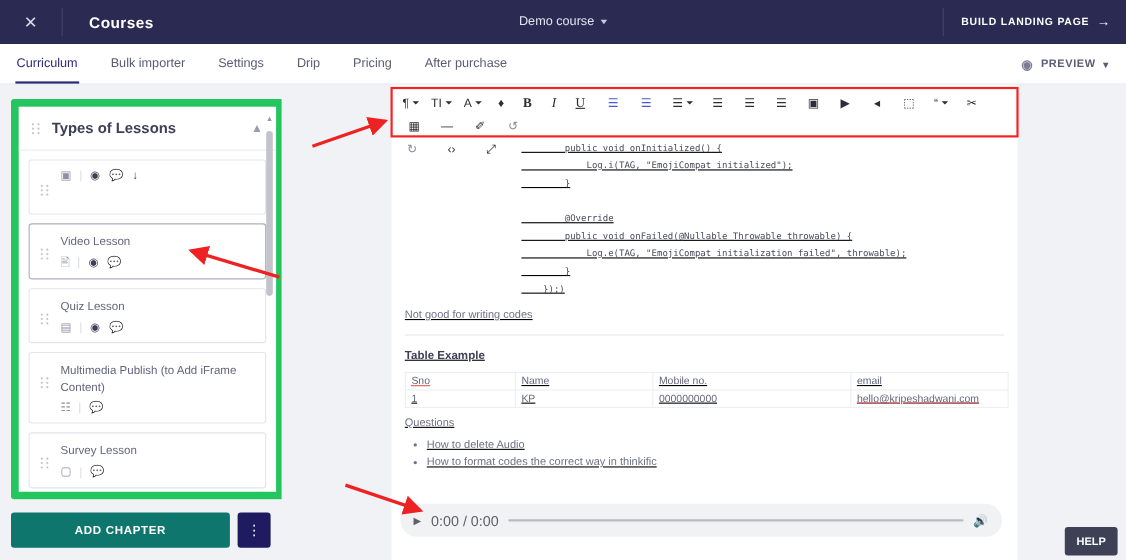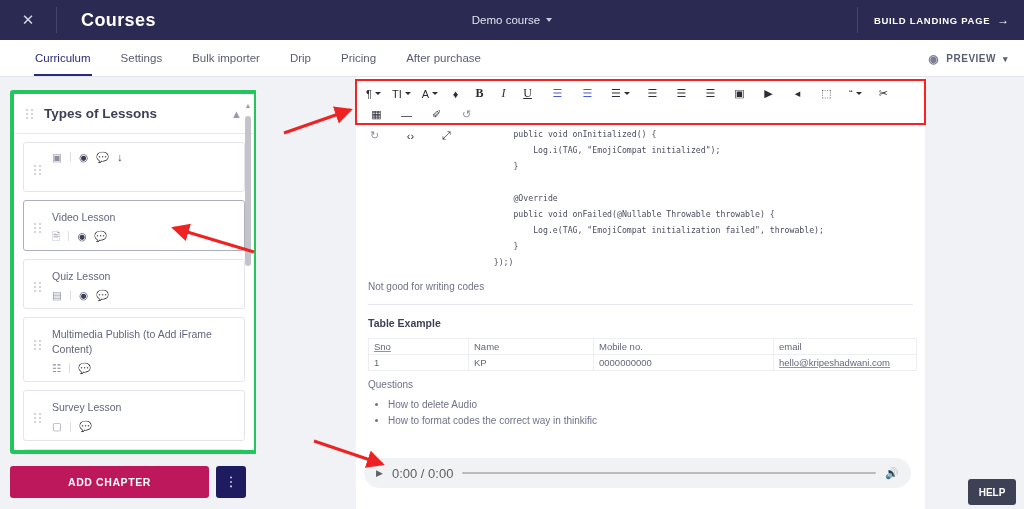--- a/index.html
+++ b/index.html
@@ -14,21 +14,21 @@
   .topbar {
     position: absolute; top: 0; left: 0; width: 1024px; height: 40px;
     background: #2a2a52; display: flex; align-items: center;
   }
   .tb-close {
     width: 56px; height: 40px; display: flex; align-items: center; justify-content: center;
     color: #d6d7e3; font-size: 15px; cursor: pointer;
   }
   .tb-sep { width: 1px; height: 26px; background: #45456a; }
   .tb-title {
-    color: #ffffff; font-size: 18px; font-weight: bold; letter-spacing: .4px;
+    color: #ffffff; font-size: 14px; font-weight: bold; letter-spacing: .4px;
     margin-left: 24px;
   }
   .tb-course {
     position: absolute; left: 0; right: 0; margin: 0 auto; width: 200px;
     text-align: center; color: #e2e3ed; font-size: 11.5px;
     display: flex; align-items: center; justify-content: center; gap: 6px;
     cursor: pointer;
   }
   .caret-d {
     width: 0; height: 0; border-left: 3.5px solid transparent;
@@ -44,21 +44,21 @@
     display: flex; align-items: center; gap: 7px; padding-right: 14px; cursor: pointer;
   }
   .arrow-r { font-size: 12px; color: #fff; }
 
   
   .navbar {
     position: absolute; top: 40px; left: 0; width: 1024px; height: 37px;
     background: #ffffff; border-bottom: 1px solid #e3e4ea;
     display: flex; align-items: flex-end;
   }
-  .nav-items { display: flex; align-items: flex-end; padding-left: 20px; height: 100%; }
+  .nav-items { display: flex; align-items: flex-end; height: 100%; }
   .nav-item {
     font-size: 11.5px; color: #5a5c72; padding: 0 15px; height: 100%;
     display: flex; align-items: center; cursor: pointer; position: relative;
   }
   .nav-item.active { color: #2a2a7a; font-weight: normal; }
   .nav-item.active::after {
     content: ""; position: absolute; left: 14px; right: 14px; bottom: 0;
     height: 2px; background: #2a2a7a;
   }
   .nav-preview {
@@ -69,21 +69,21 @@
   .eye-ic { display: inline-block; line-height: 1; font-size: 12px; color: #7b7d93; }
   .chev-sm { font-size: 9px; color: #5a5c72; }
 
   
   .sidebar {
     position: absolute; left: 0; top: 77px; width: 256px; height: 432px;
     background: #f1f2f5;
   }
   .side-scroll {
     position: absolute; left: 10px; top: 13px; width: 248px; bottom: 55px;
-    background: #ffffff; border: 4px solid #22c55e; border-radius: 3px;
+    background: #ffffff; border: 7px solid #22c55e; border-radius: 3px;
     overflow: hidden;
   }
   .chapter-head {
     height: 40px; display: flex; align-items: center; padding: 0 12px;
     border-bottom: 1px solid #e9eaee; background: #fff;
   }
   .grip {
     width: 8px; height: 14px; margin-right: 10px; flex: none;
     display: grid; grid-template-columns: 2px 2px; grid-template-rows: 2px 2px 2px;
     gap: 2px 3px; align-content: center;
@@ -118,21 +118,21 @@
   .side-sb-arrow {
     position: absolute; right: 1px; top: 4px; width: 8px; text-align: center;
     font-size: 7px; color: #9a9cae;
   }
 
   .side-footer {
     position: absolute; left: 0; bottom: 0; width: 256px; height: 55px;
     background: #f1f2f5; display: flex; align-items: center; padding: 0 10px; gap: 7px;
   }
   .add-chapter {
-    flex: 1; height: 32px; background: #be185d; color: #fff;
+    flex: 1; height: 32px; background: #0f766e; color: #fff;
     font-size: 10.5px; font-weight: bold; letter-spacing: .6px;
     display: flex; align-items: center; justify-content: center;
     border-radius: 3px; cursor: pointer; border: none;
   }
   .kebab {
     width: 30px; height: 32px; background: #1e1b60; color: #fff;
     display: flex; align-items: center; justify-content: center;
     border-radius: 3px; cursor: pointer; font-size: 13px; line-height: 1;
   }
 
@@ -161,21 +161,21 @@
   .tbtn.blue { color: #4a5bd0; }
   .tbtn.grey { color: #8a8c9c; }
   .tb-caret {
     width: 0; height: 0; border-left: 3px solid transparent;
     border-right: 3px solid transparent; border-top: 3.5px solid #2d2d35;
     margin-left: 1px;
   }
 
   .doc {
     position: absolute; left: 0; top: 48px; right: 0; bottom: 0;
-    overflow: hidden; padding: 0 6px;
+    overflow: hidden; padding: 0 6px; text-decoration: underline;
   }
   .codeblock {
     font-family: "DejaVu Sans Mono", monospace; font-size: 8.2px;
     color: #4a4c5e; line-height: 1.95; white-space: pre; padding-left: 112px;
     margin-top: 2px;
   }
 
   .p-note {
     font-size: 10px; color: #6f7286; padding-left: 6px; margin-top: 10px;
   }
@@ -237,24 +237,24 @@
     </div>
   </div>
 </div>
 
 <div class="navbar">
   <div class="nav-items">
     <div class="nav-item active">
         <span>Curriculum</span>
       </div>
     <div class="nav-item">
+        <span>Bulk importer</span>
+      </div>
+    <div class="nav-item">
         <span>Settings</span>
-      </div>
-    <div class="nav-item">
-        <span>Bulk importer</span>
       </div>
     <div class="nav-item">
         <span>Drip</span>
       </div>
     <div class="nav-item">
         <span>Pricing</span>
       </div>
     <div class="nav-item">
         <span>After purchase</span>
       </div>

